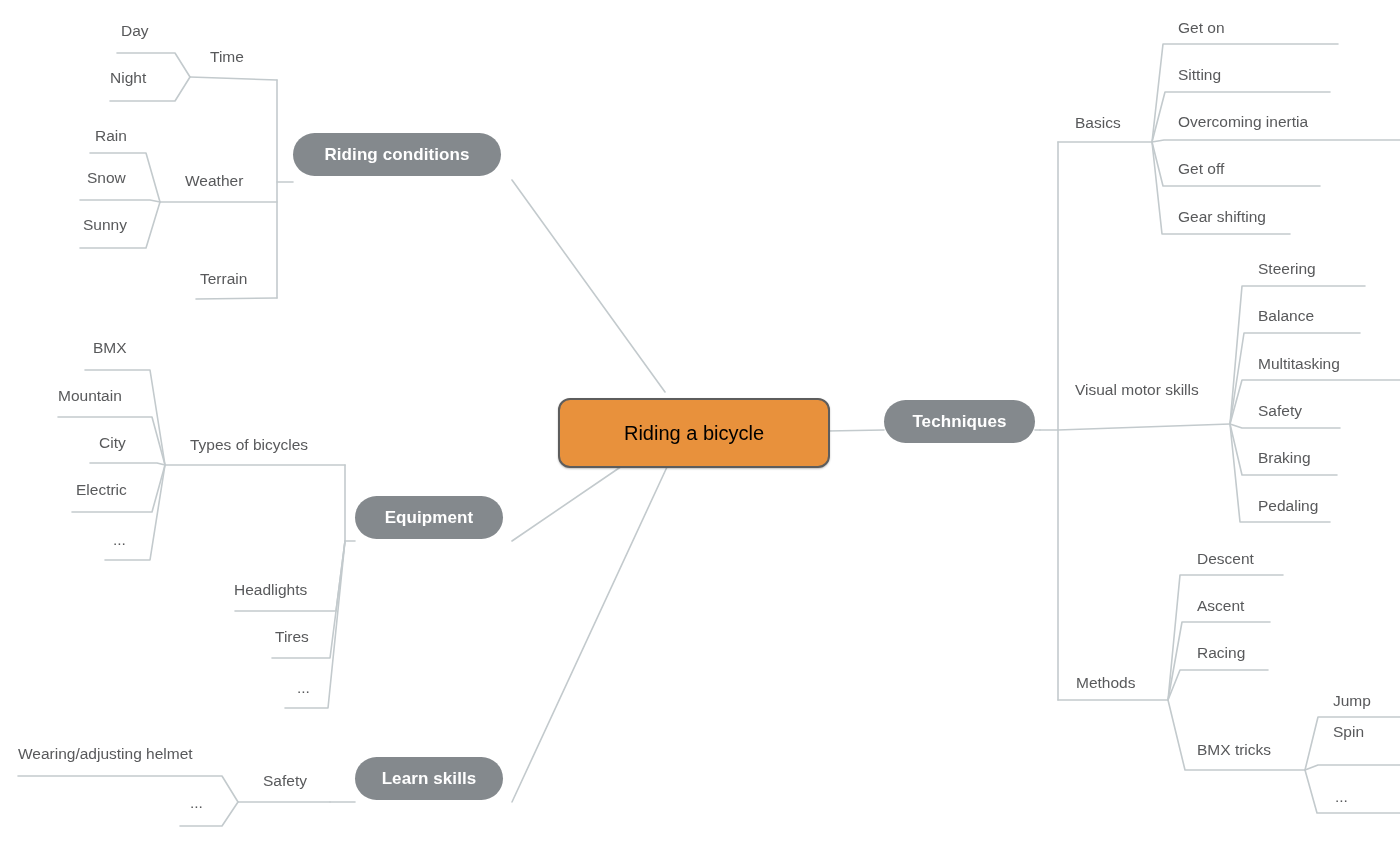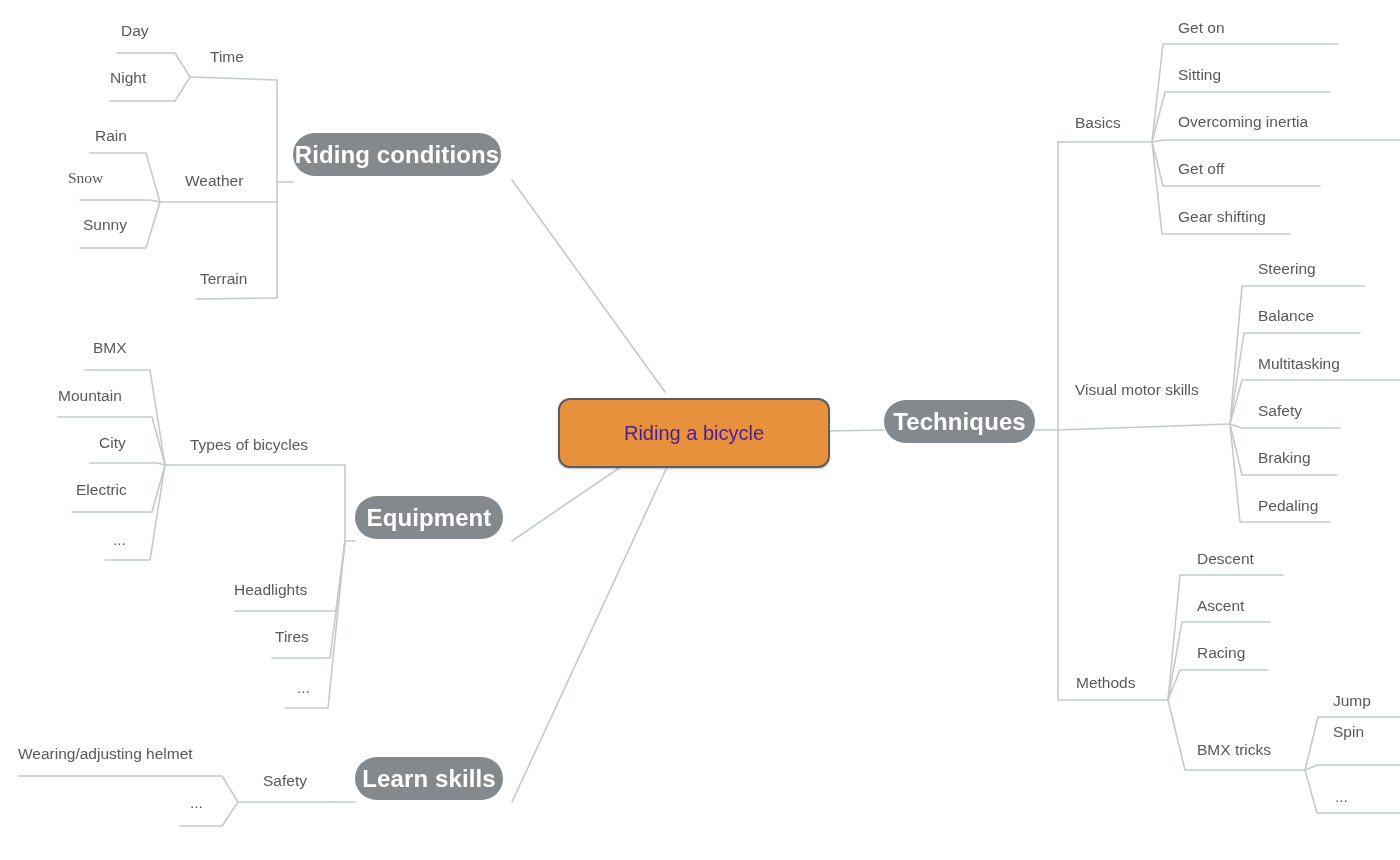--- a/index.html
+++ b/index.html
@@ -2,24 +2,24 @@
 <html><head>
 <meta charset="utf-8">
 <style>
   html,body{margin:0;padding:0;background:#ffffff;}
   body{width:1400px;height:860px;overflow:hidden;
        font-family:"Liberation Sans","DejaVu Sans",sans-serif;}
   #stage{position:relative;width:1160px;height:860px;background:#fff;}
   svg.wires{position:absolute;left:0;top:0;width:1400px;height:860px;}
   .leaf{position:absolute;color:#58595b;font-size:15.5px;line-height:1;white-space:nowrap;}
   .pill{position:absolute;display:flex;align-items:center;justify-content:center;
-        background:#84898d;color:#ffffff;font-size:24px;font-weight:bold;
+        background:#84898d;color:#ffffff;font-size:17px;font-weight:bold;
         border-radius:24px;white-space:nowrap;letter-spacing:.1px;}
   #central{position:absolute;display:flex;align-items:center;justify-content:center;
-        background:#e8913c;color:#4c1d95;border:2px solid #5d5d5d;border-radius:12px;
+        background:#e8913c;color:#000000;border:2px solid #5d5d5d;border-radius:12px;
         font-size:20px;white-space:nowrap;
         box-shadow:0 1px 2px rgba(0,0,0,.25);}
 </style>
 </head>
 <body>
 
 <div id="stage">
 
   <svg class="wires" viewBox="0 0 1400 860" xmlns="http://www.w3.org/2000/svg">
     <g fill="none" stroke="#c3cacd" stroke-width="1.6" stroke-linecap="round" stroke-linejoin="round">
@@ -103,21 +103,21 @@
       <path d="M1305,770 L1318,765 L1400,765"></path>
       <path d="M1305,770 L1317,813 L1400,813"></path>
     </g>
   </svg>
 
   <div class="leaf" style="left:121px;top:23px;">Day</div>
   <div class="leaf" style="left:110px;top:70px;">Night</div>
   <div class="leaf" style="left:210px;top:49px;">Time</div>
 
   <div class="leaf" style="left:95px;top:128px;">Rain</div>
-  <div class="leaf" style="left:68px;top:170px;font-family:Liberation Serif, serif;">Snow</div>
+  <div class="leaf" style="left:87px;top:170px;">Snow</div>
   <div class="leaf" style="left:83px;top:217px;">Sunny</div>
   <div class="leaf" style="left:185px;top:173px;">Weather</div>
   <div class="leaf" style="left:200px;top:271px;">Terrain</div>
 
   <div class="pill" style="left:293px;top:133px;width:208px;height:43px;">Riding conditions</div>
 
   <div class="leaf" style="left:93px;top:340px;text-align:center;">BMX</div>
   <div class="leaf" style="left:58px;top:388px;">Mountain</div>
   <div class="leaf" style="left:99px;top:435px;">City</div>
   <div class="leaf" style="left:76px;top:482px;">Electric</div>

